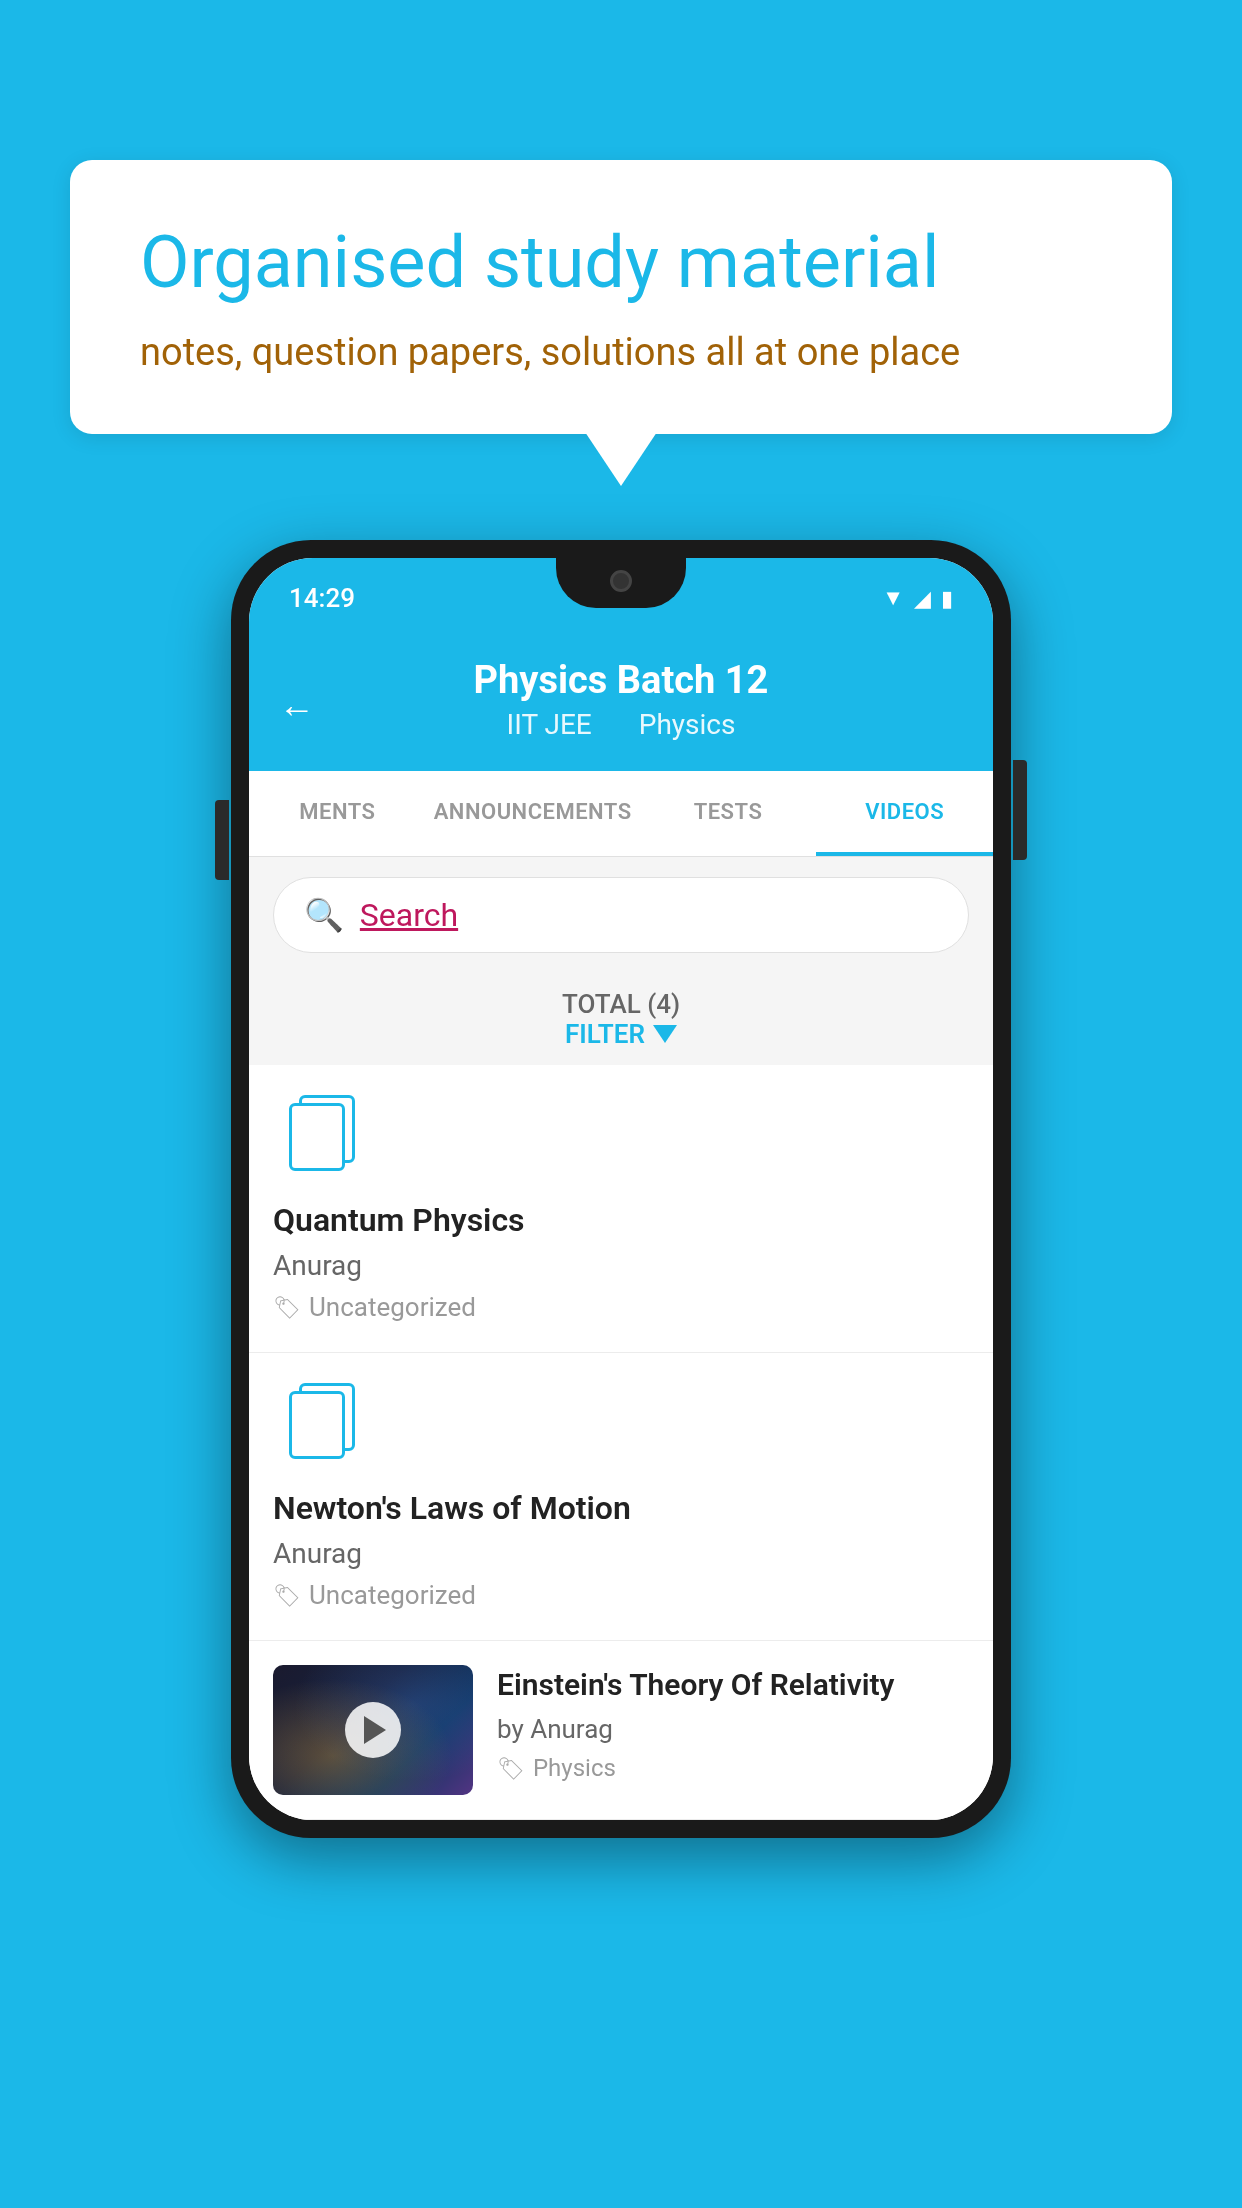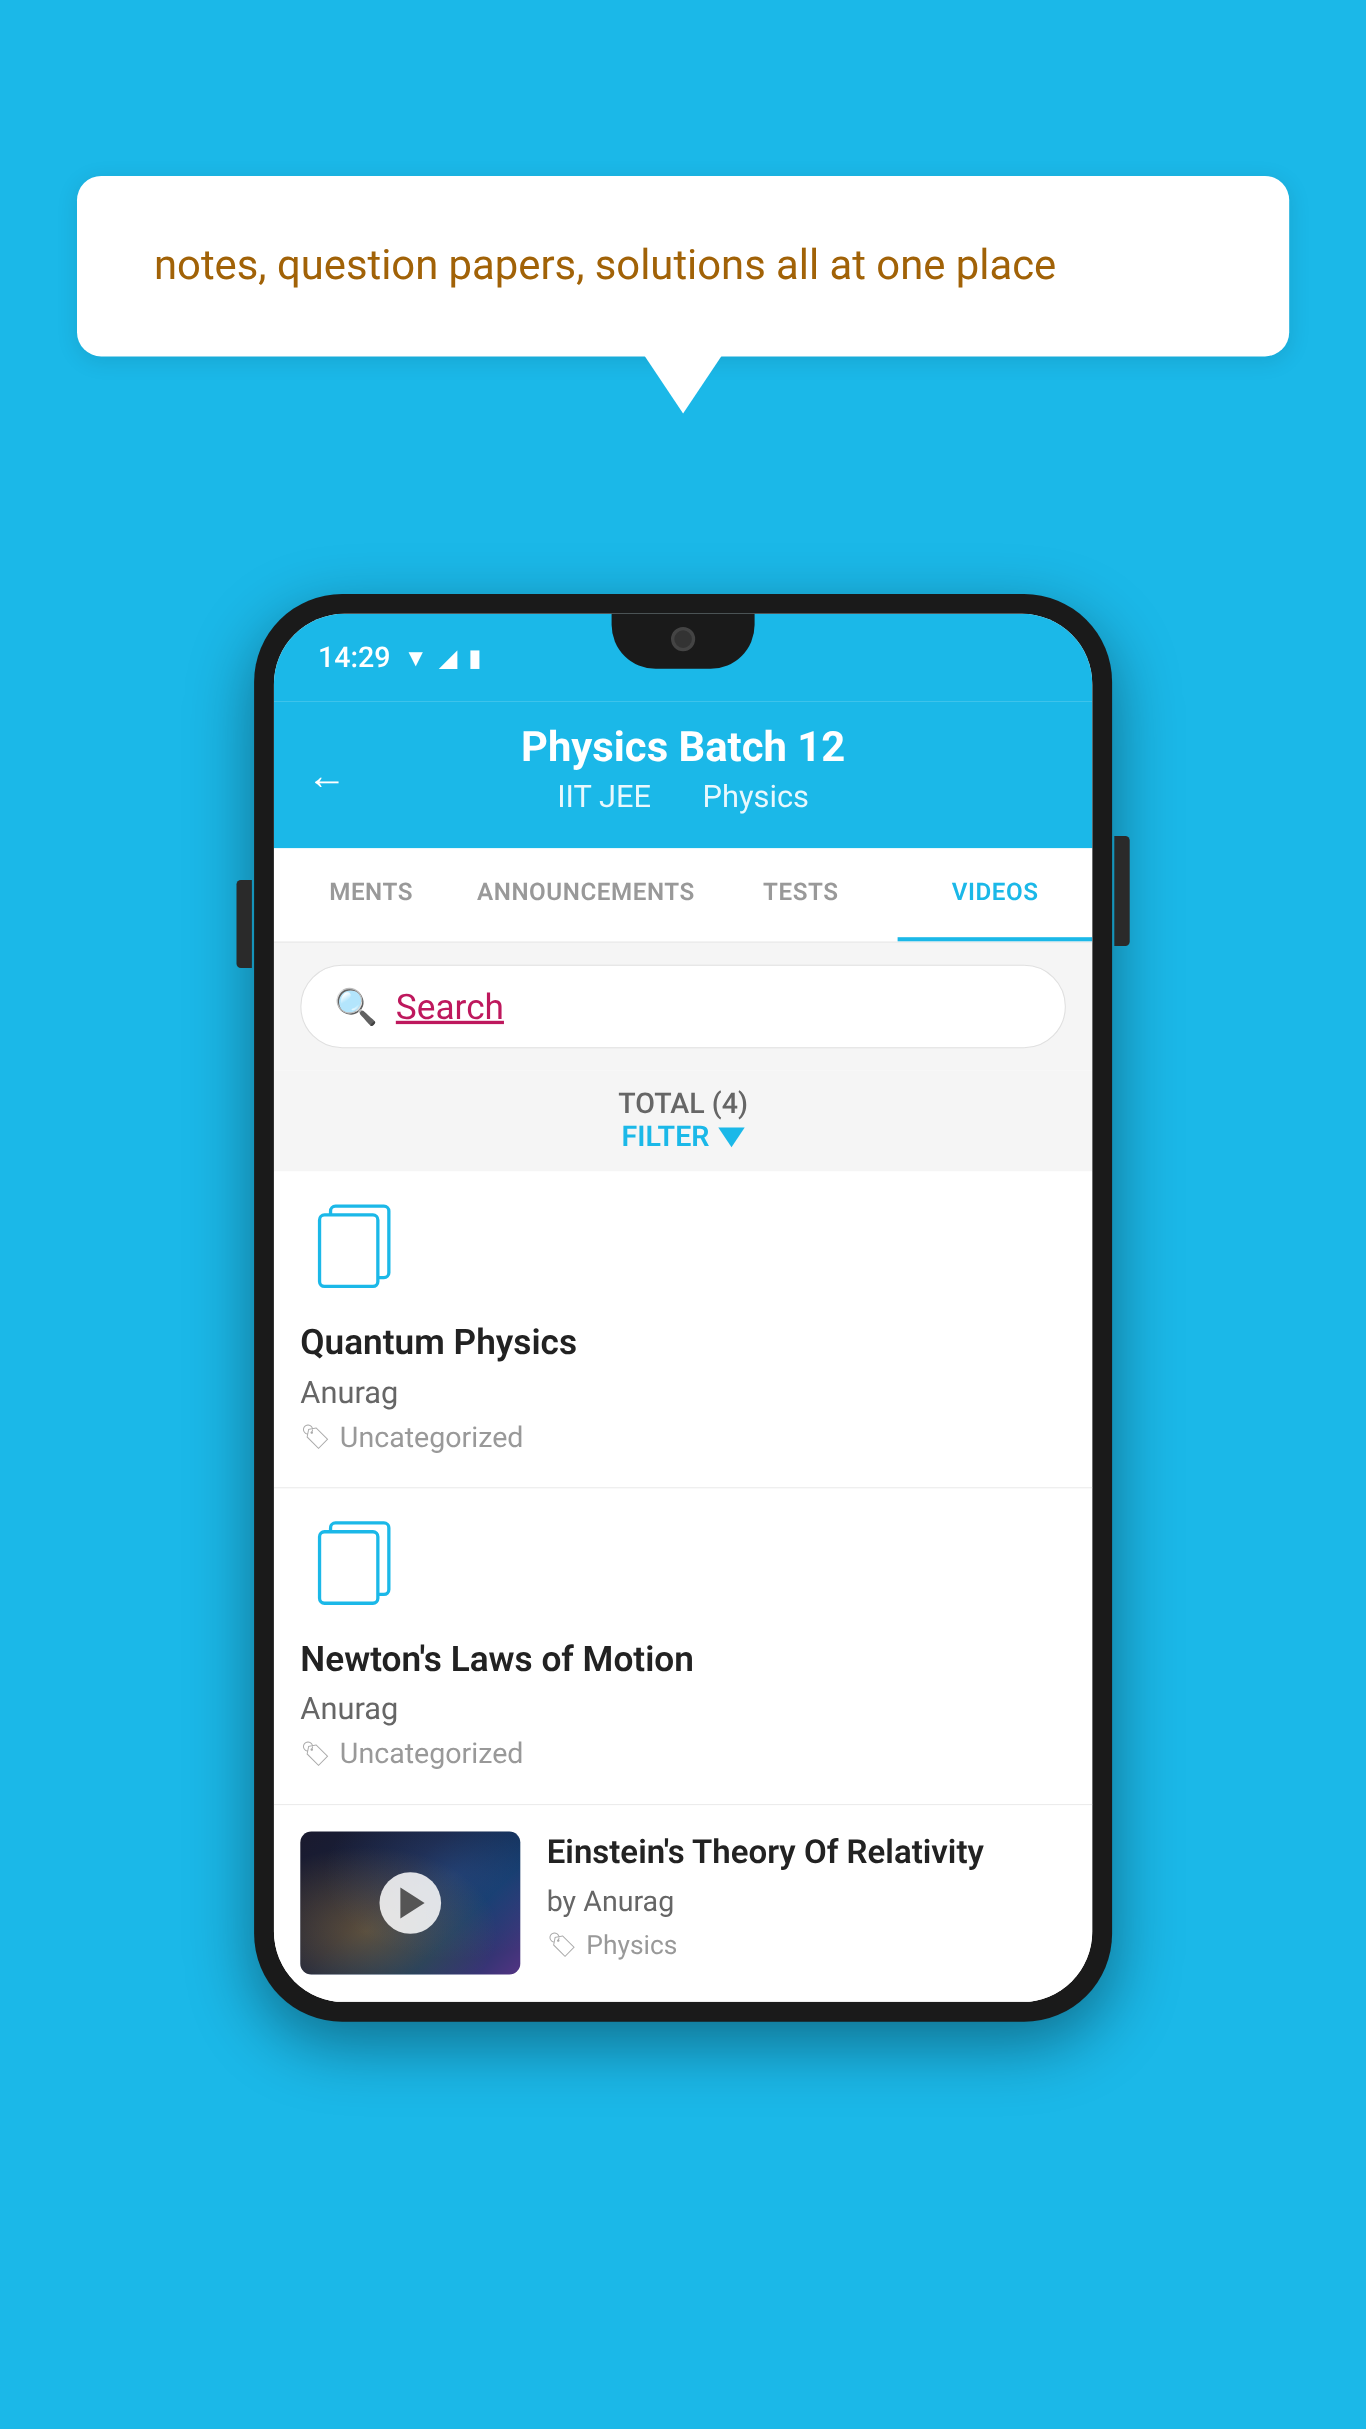--- a/index.html
+++ b/index.html
@@ -103,20 +103,21 @@
       position: relative;
     }
 
     
     .phone-notch-area {
       background: #1BB8E8;
       height: 80px;
       position: relative;
       display: flex;
       align-items: center;
+      justify-content: space-between;
       padding: 0 40px;
       gap: 12px;
     }
 
     .phone-notch-cutout {
       position: absolute;
       top: 0;
       left: 50%;
       transform: translateX(-50%);
       width: 130px;
@@ -426,20 +427,21 @@
       gap: 8px;
       color: #999;
       font-size: 24px;
     }
   </style>
 </head>
 <body>
 
 <div class="speech-bubble-container">
   <div class="speech-bubble">
+    <h1 class="speech-bubble-title">Organised study material</h1>
     <p class="speech-bubble-subtitle">notes, question papers, solutions all at one place</p>
   </div>
 </div>
 
 <div class="phone-wrapper">
   <div class="phone-outer">
     <div class="phone-inner">
 
       <div class="phone-notch-area">
         <span class="status-time">14:29</span>

